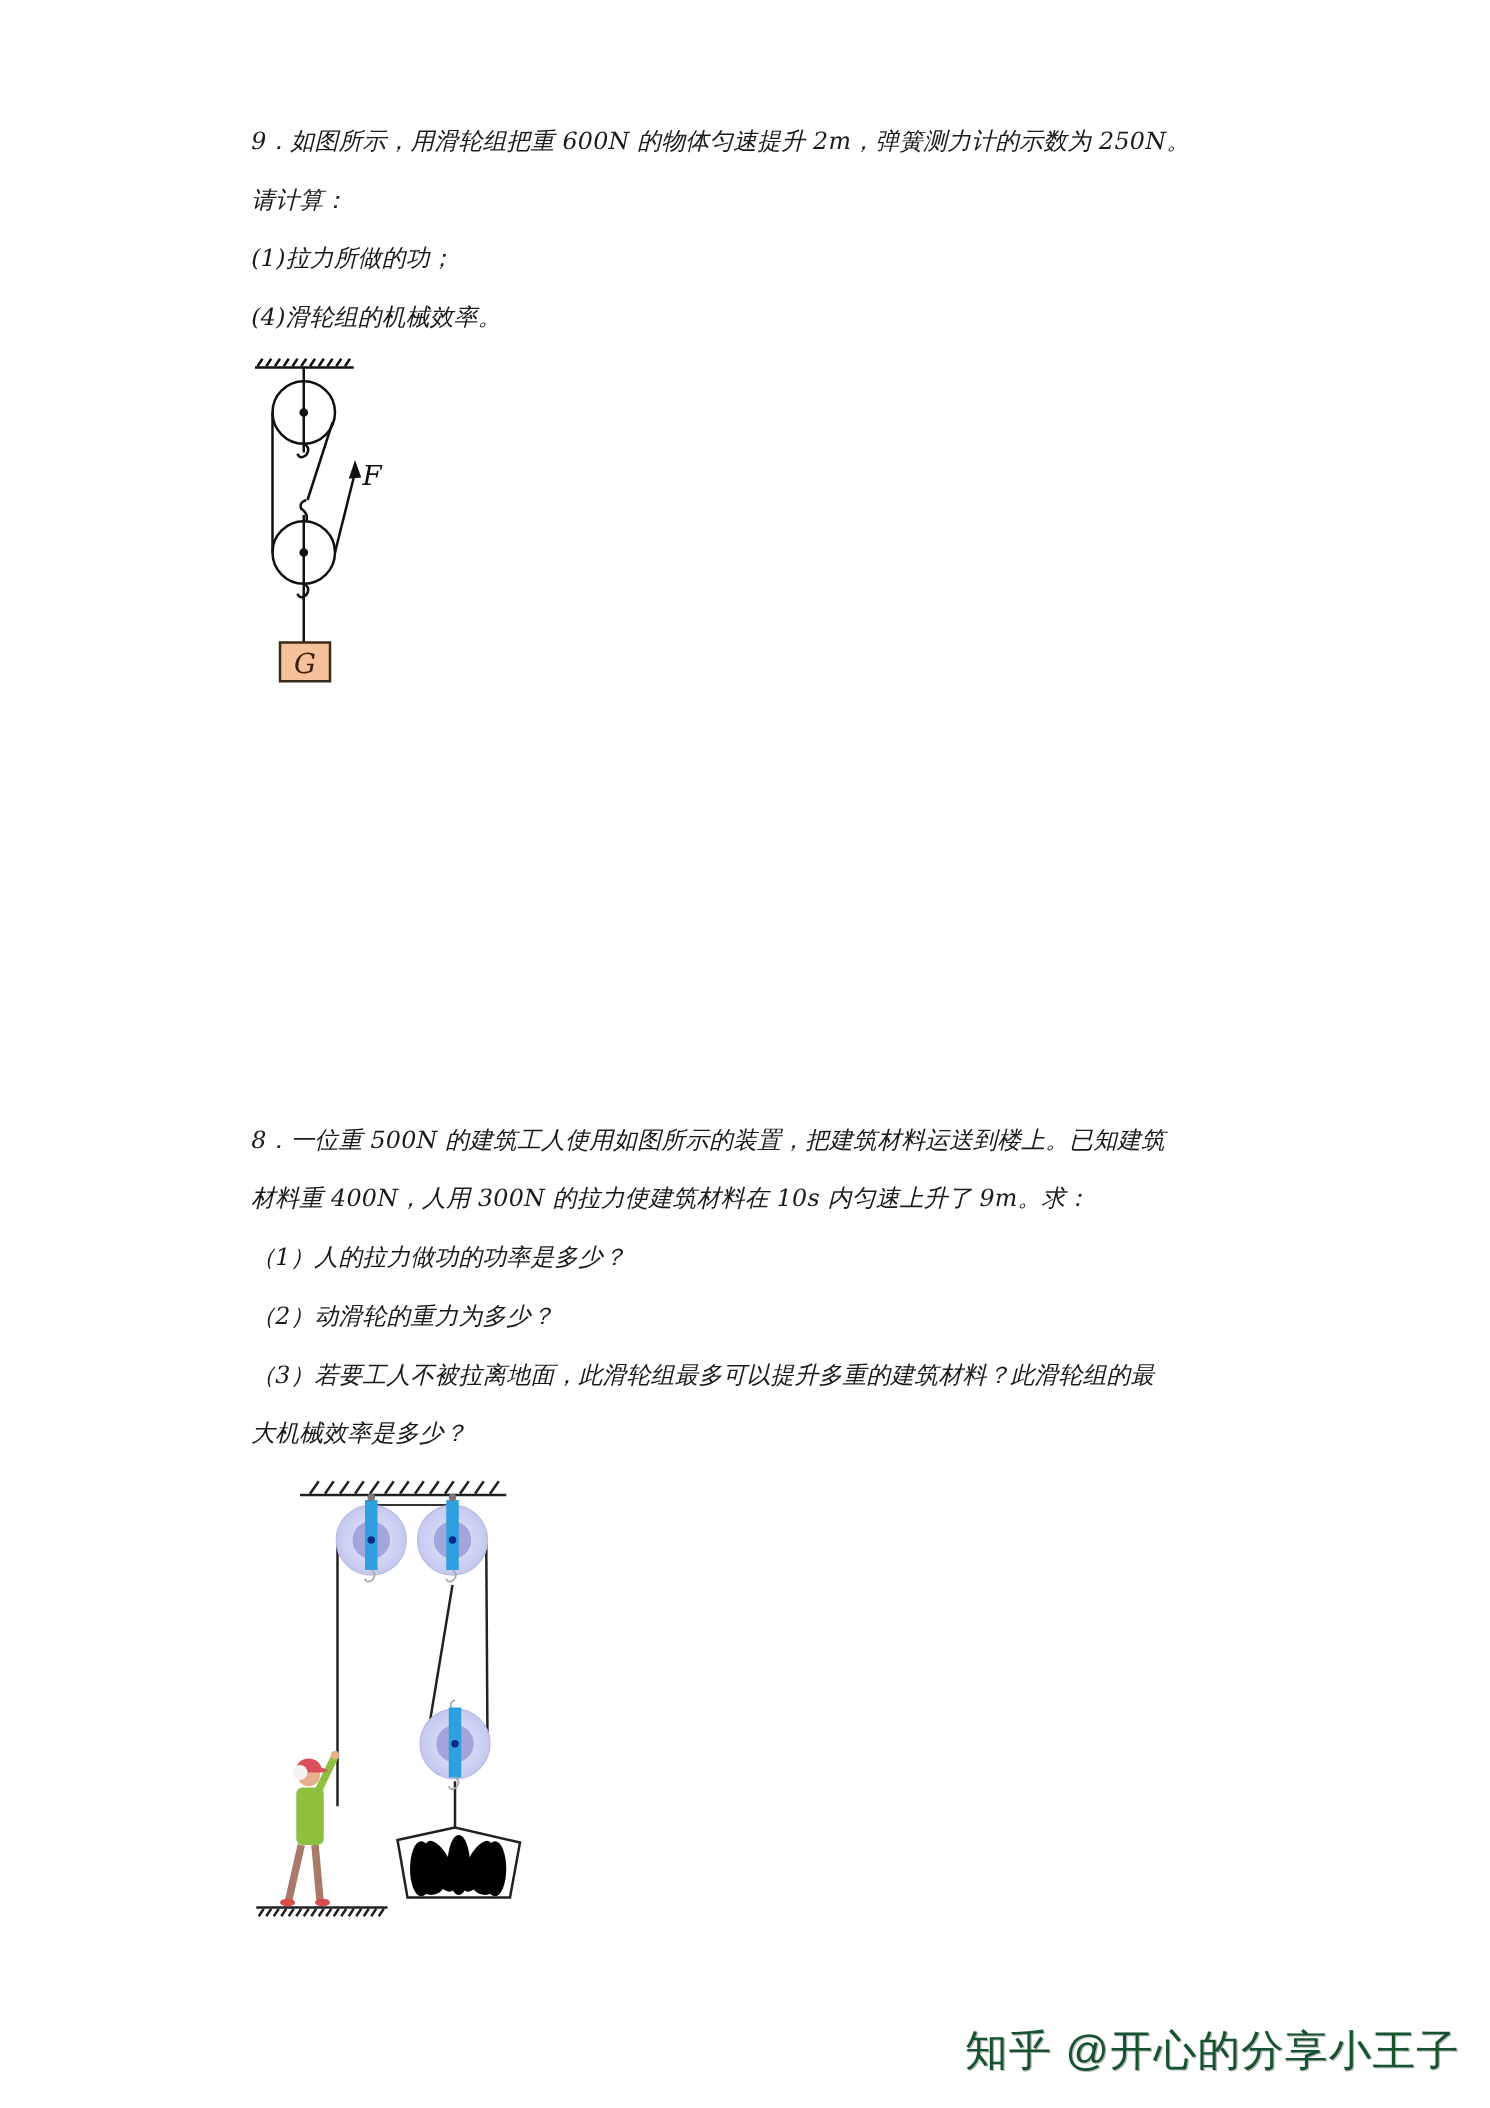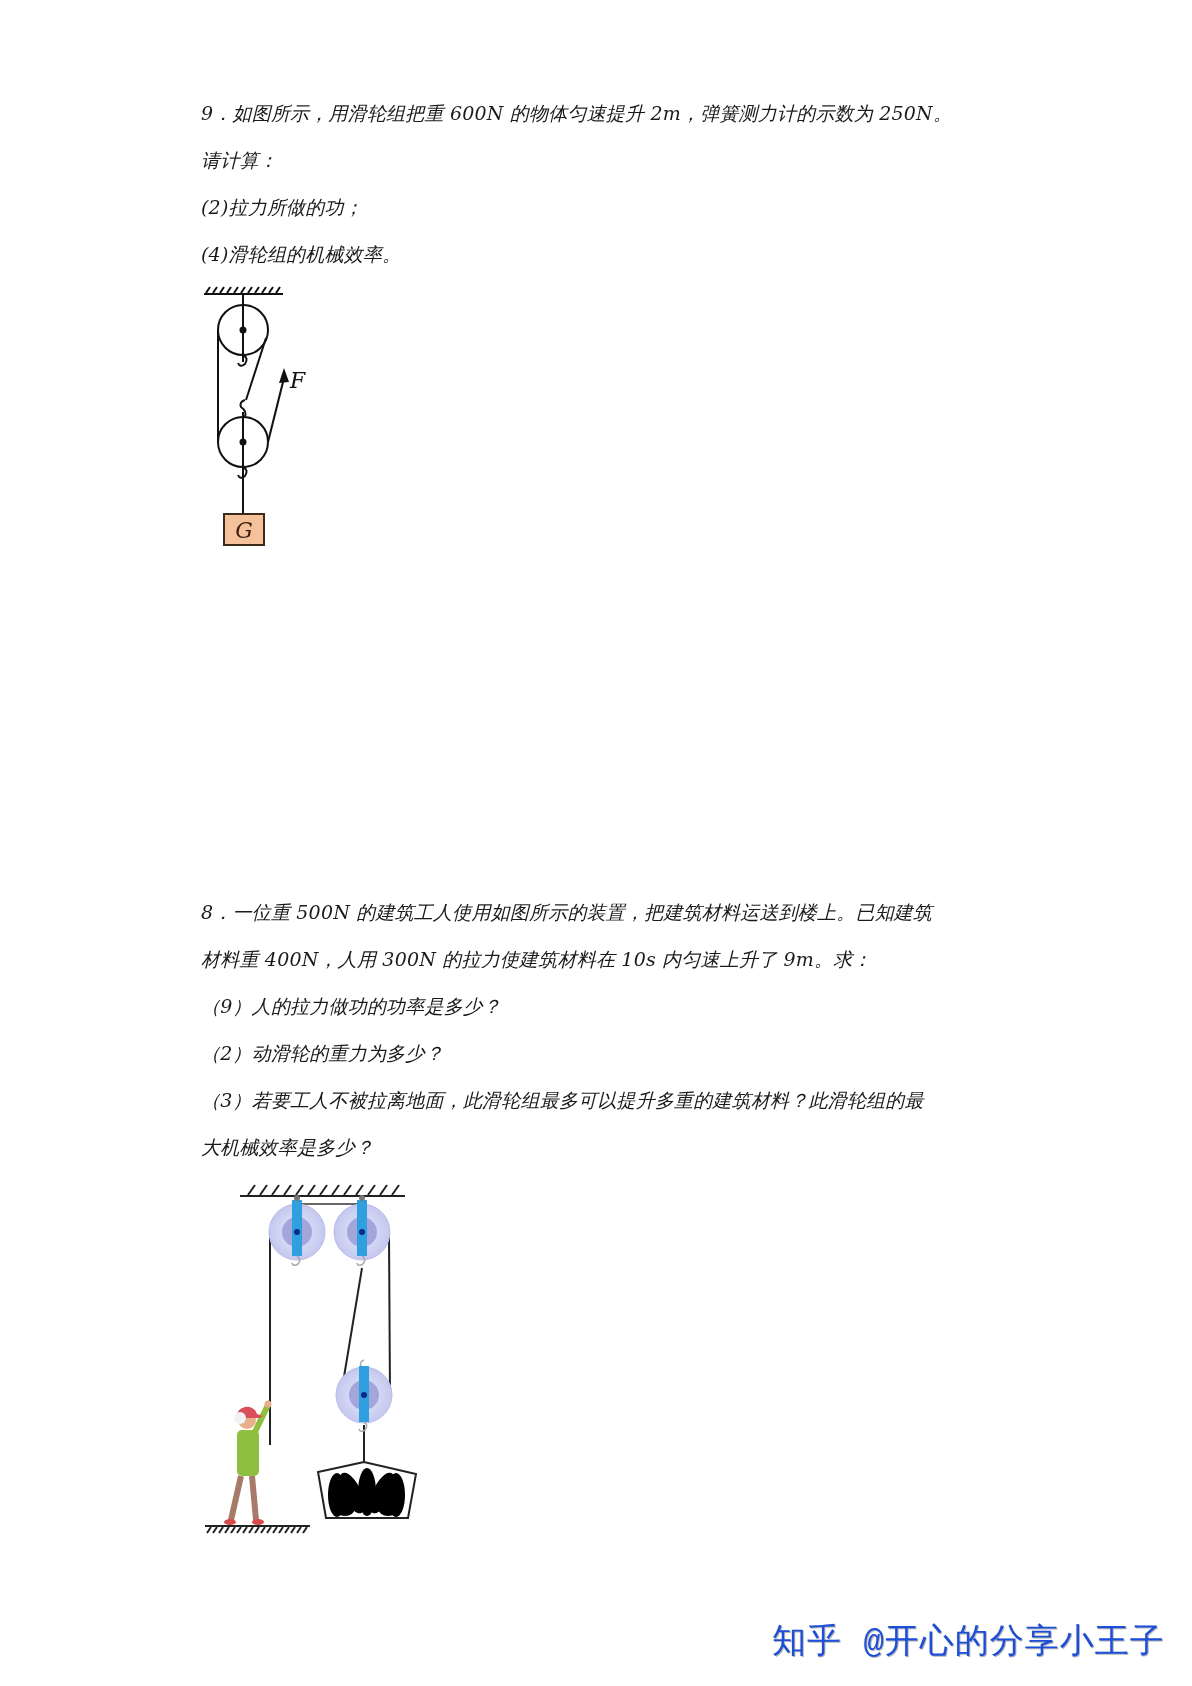--- a/index.html
+++ b/index.html
@@ -8,33 +8,33 @@
       font-family: "DejaVu Serif", "Liberation Serif", serif;
       color: #1a1a1a;
     }
     .line {
       position: absolute; left: 201px; font-size: 19px; line-height: 26px;
       white-space: nowrap; letter-spacing: 0.2px; font-style: italic;
     }
     .fig { position: absolute; }
     .watermark {
       position: absolute; left: 772px; top: 1618px;
-      font-family: Liberation Mono, monospace;
-      font-size: 34px; color: #1d4ed8; letter-spacing: 1px;
+      font-family: Liberation Sans, sans-serif;
+      font-size: 34px; color: #14532d; letter-spacing: 1px;
       text-shadow: 1px 1px 0 #b5b5b5, -1px 0 0 #f4f4f4;
       white-space: nowrap;
     }
   </style>
 </head>
 <body>
 
 <div>
   <div class="line" style="top:100px">9．如图所示，用滑轮组把重 600N 的物体匀速提升 2m，弹簧测力计的示数为 250N。</div>
   <div class="line" style="top:147px">请计算：</div>
-  <div class="line" style="top:194px">(2)拉力所做的功；</div>
+  <div class="line" style="top:194px">(1)拉力所做的功；</div>
   <div class="line" style="top:241px">(4)滑轮组的机械效率。</div>
 </div>
 
 <svg class="fig" style="left:190px; top:280px;" width="130" height="270" viewBox="190 280 130 270">
 
   <g stroke="#111" stroke-width="2" fill="none">
     <line x1="204" y1="294" x2="283" y2="294"></line>
     <path d="M206 293 l4 -6 M213 293 l4 -6 M220 293 l4 -6 M227 293 l4 -6 M234 293 l4 -6 M241 293 l4 -6 M248 293 l4 -6 M255 293 l4 -6 M262 293 l4 -6 M269 293 l4 -6 M276 293 l4 -6"></path>
   </g>
 
@@ -63,21 +63,21 @@
     <line x1="243" y1="478" x2="243" y2="514"></line>
   </g>
 
   <rect x="224" y="514" width="40" height="31" fill="#f4c19a" stroke="#3a2a1a" stroke-width="2"></rect>
   <text x="244" y="538" text-anchor="middle" font-family="DejaVu Serif, serif" font-style="italic" font-size="22" fill="#3a1f10">G</text>
 </svg>
 
 <div>
   <div class="line" style="top:899px">8．一位重 500N 的建筑工人使用如图所示的装置，把建筑材料运送到楼上。已知建筑</div>
   <div class="line" style="top:946px">材料重 400N，人用 300N 的拉力使建筑材料在 10s 内匀速上升了 9m。求：</div>
-  <div class="line" style="top:993px">（9）人的拉力做功的功率是多少？</div>
+  <div class="line" style="top:993px">（1）人的拉力做功的功率是多少？</div>
   <div class="line" style="top:1040px">（2）动滑轮的重力为多少？</div>
   <div class="line" style="top:1087px">（3）若要工人不被拉离地面，此滑轮组最多可以提升多重的建筑材料？此滑轮组的最</div>
   <div class="line" style="top:1134px">大机械效率是多少？</div>
 </div>
 
 <svg class="fig" style="left:195px; top:1170px;" width="240" height="370" viewBox="195 1170 240 370">
   <defs>
     <radialGradient id="pg" cx="50%" cy="50%" r="50%">
       <stop offset="0%" stop-color="#e6e8fb"></stop>
       <stop offset="100%" stop-color="#c4c8ee"></stop>

